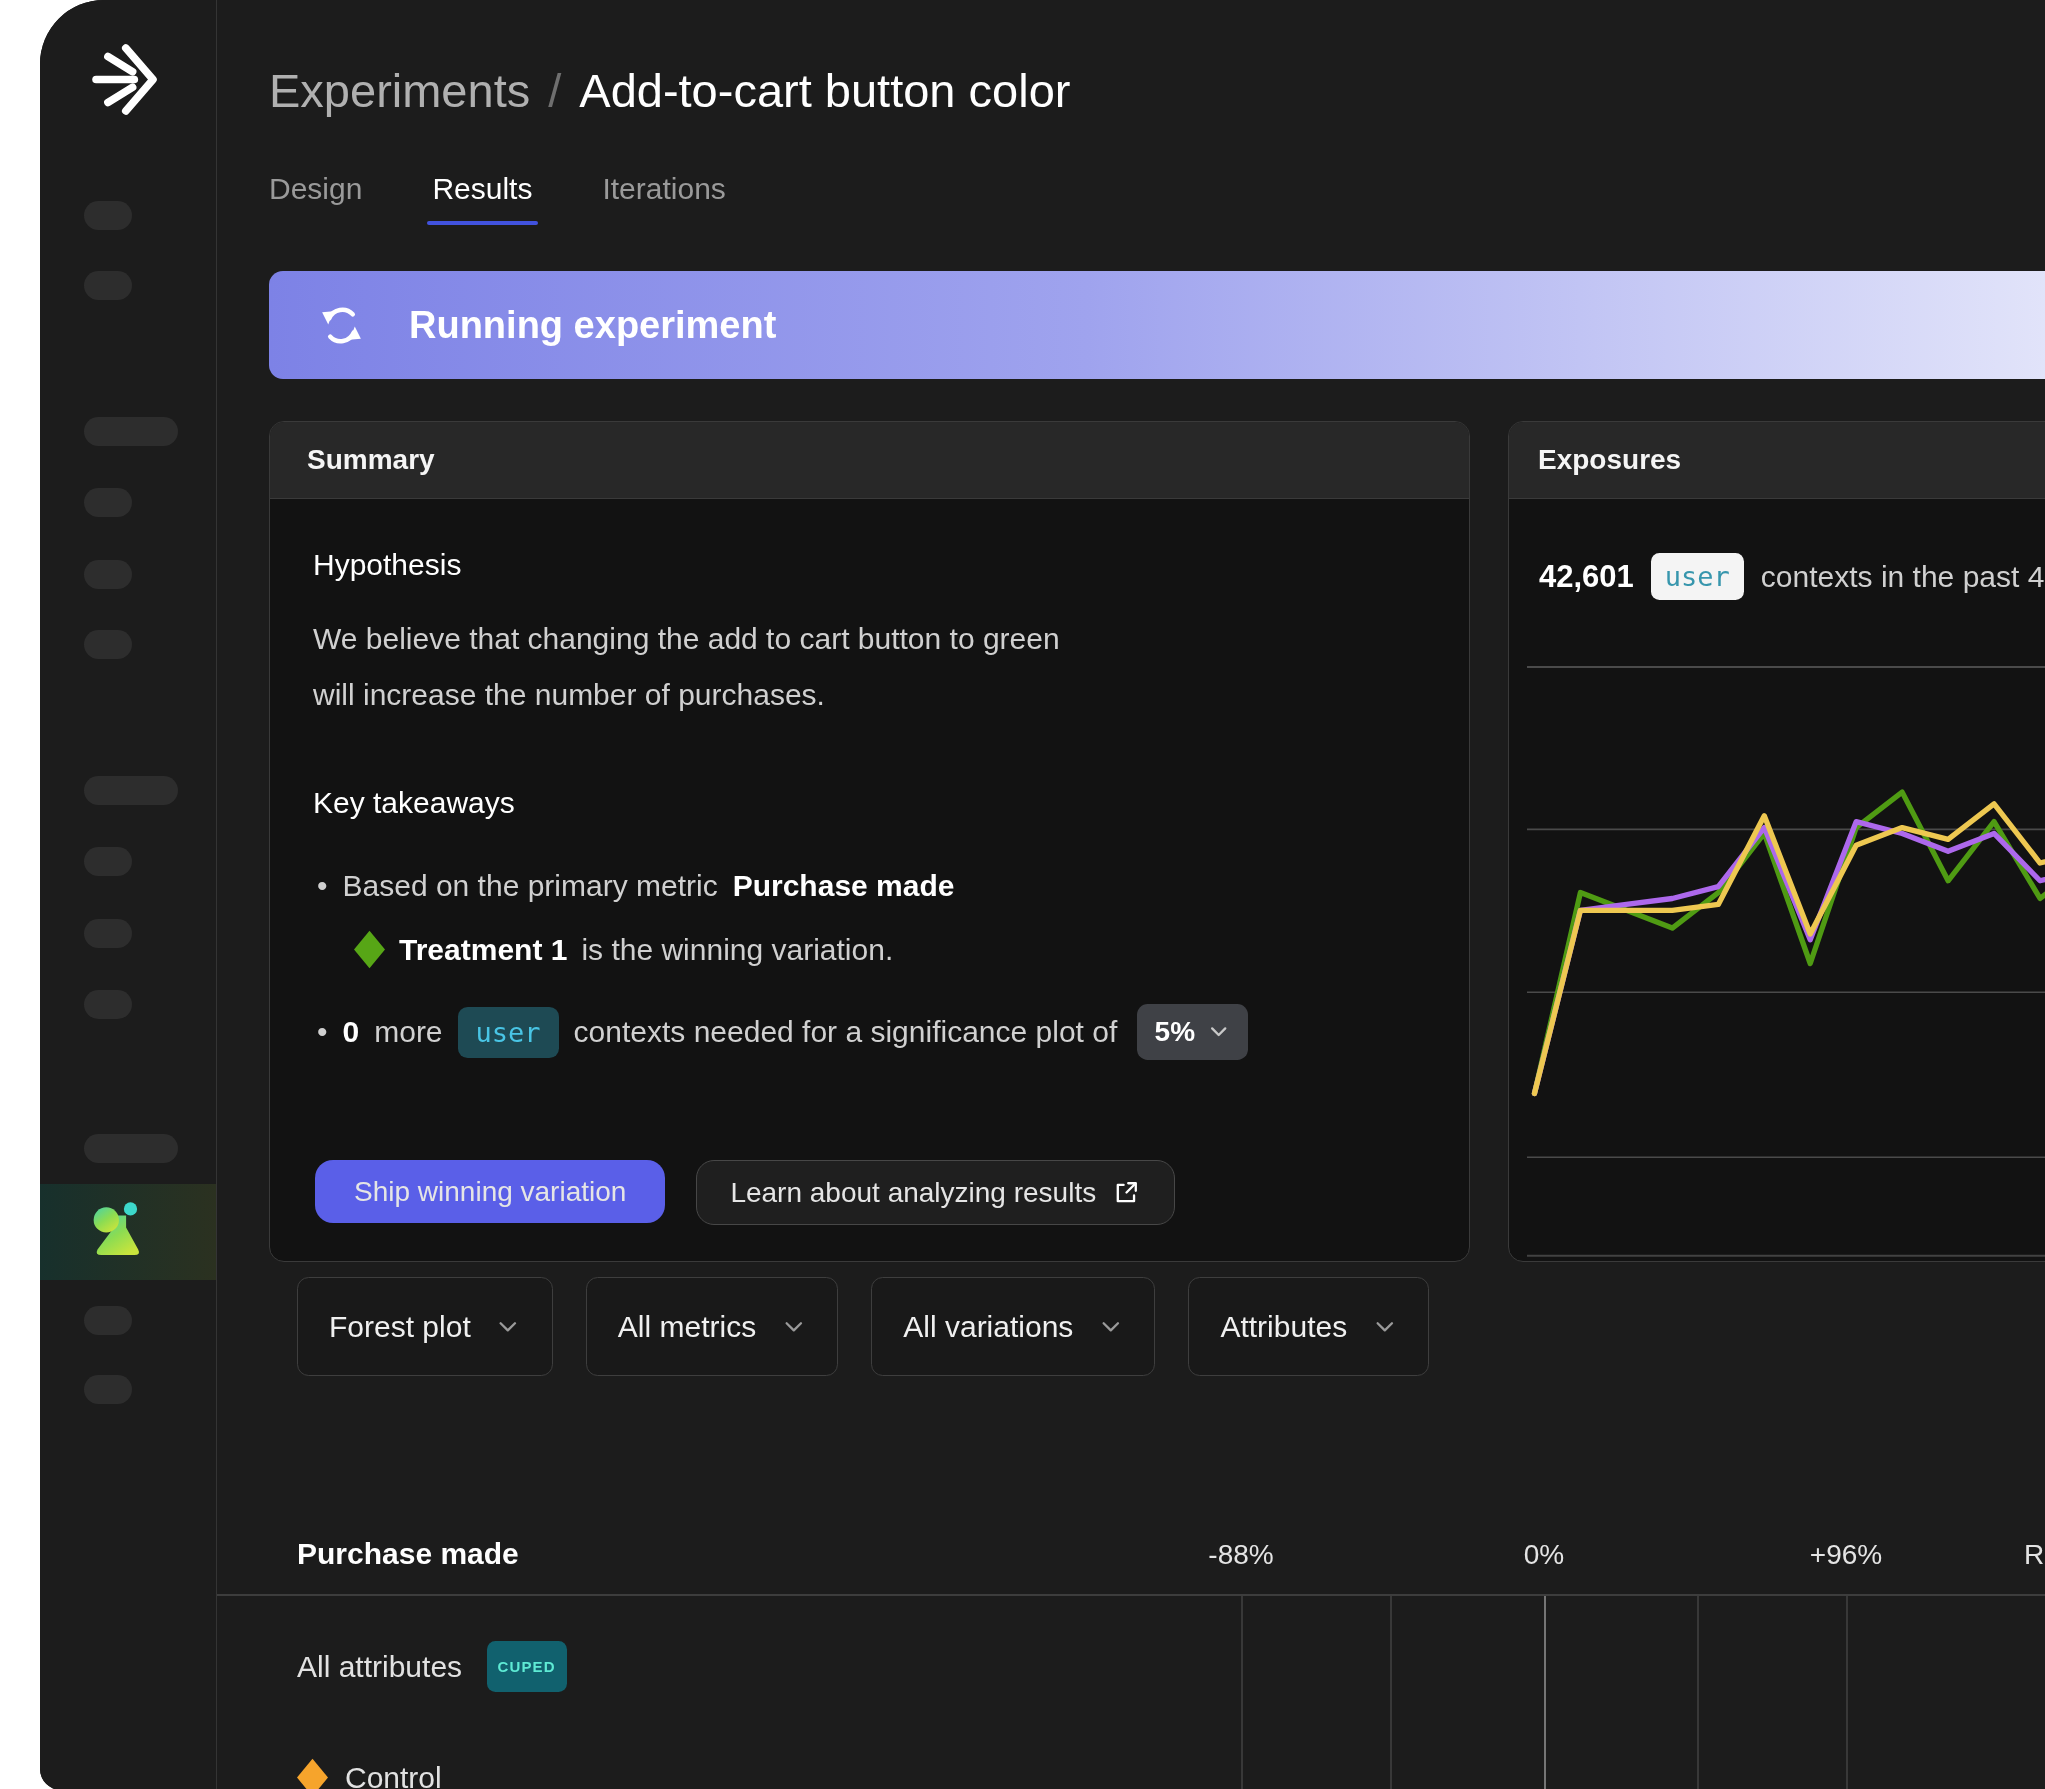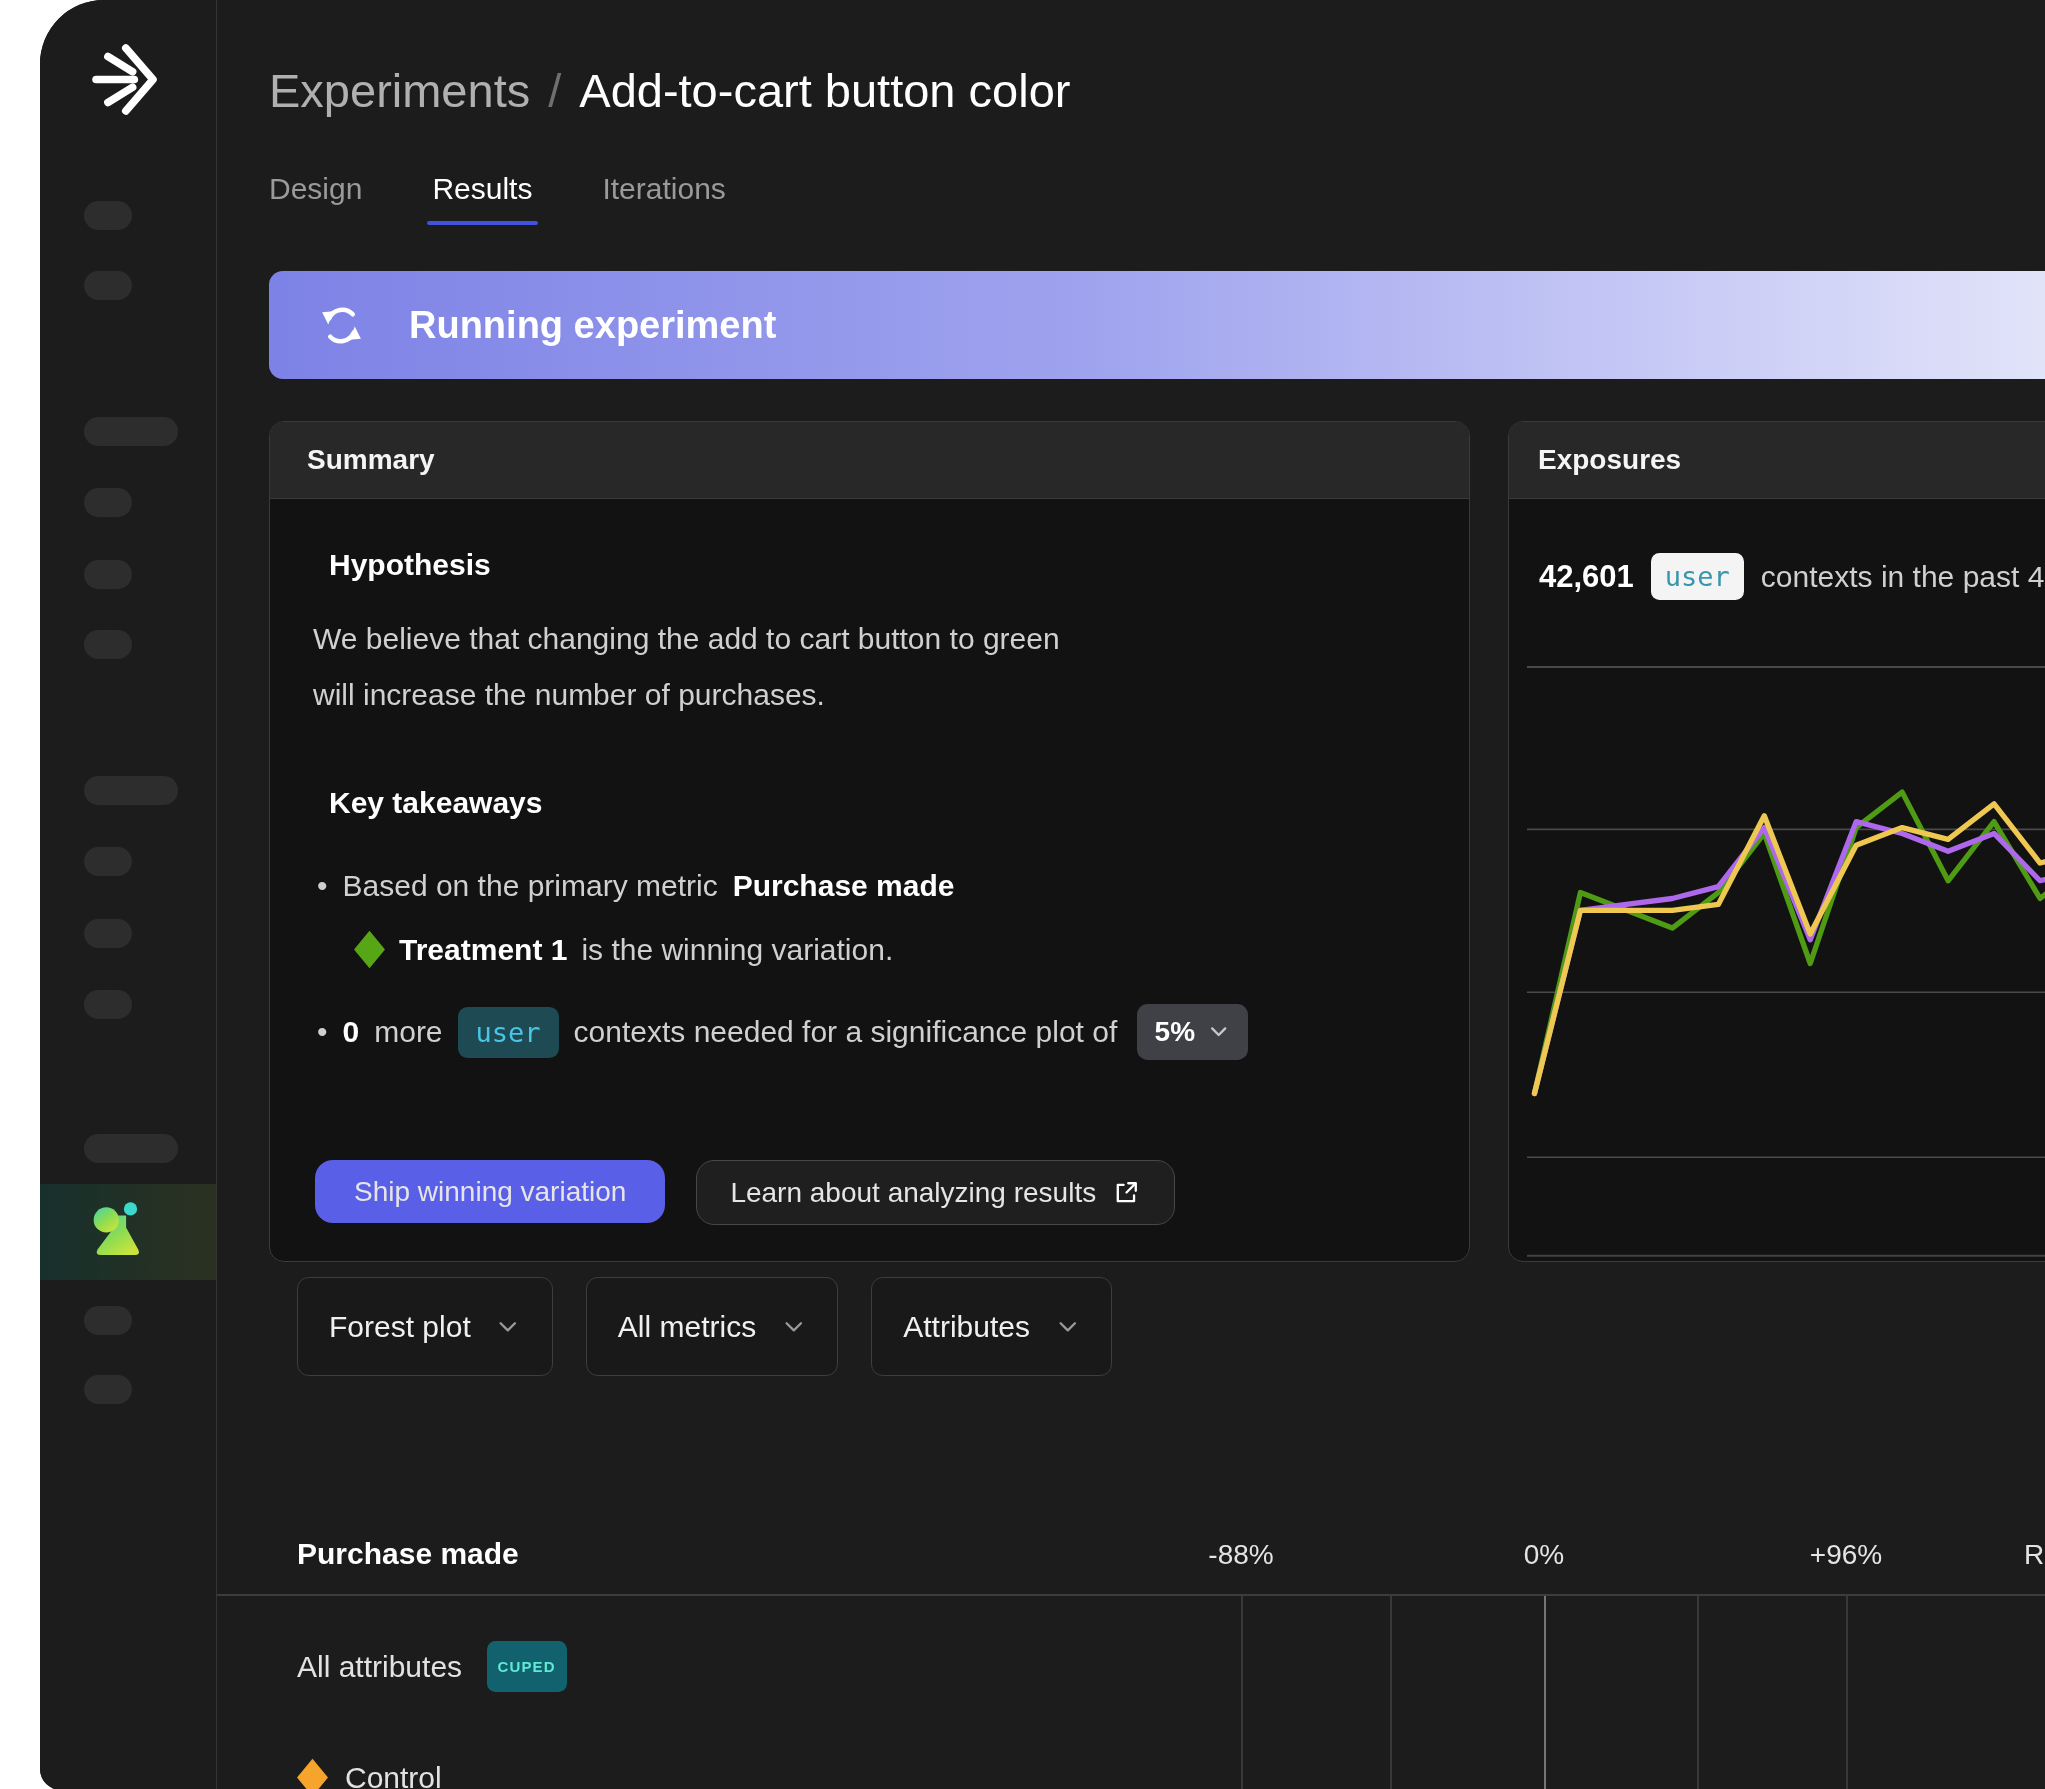--- a/index.html
+++ b/index.html
@@ -30,21 +30,21 @@
     display:flex;align-items:center;}
   .banner .sync{width:51px;height:51px;margin-left:47px;}
   .banner-label{margin-left:42px;font-size:38px;font-weight:600;color:#ffffff;}
   
   .card{position:absolute;background:#121212;border:1.1px solid #3a3a3a;border-radius:15px;overflow:hidden;}
   .card-header{height:76px;background:#282828;border-bottom:1.1px solid #3a3a3a;display:flex;align-items:center;}
   .card-header .card-title{font-size:28px;font-weight:600;color:#f5f5f5;}
   .summary-card{left:229px;top:421px;width:1199px;height:839px;}
   .summary-card .card-title{margin-left:37px;}
   .card-body{position:relative;}
-  .h3{position:absolute;left:59px;font-size:30px;font-weight:700;color:#ffffff;}
+  .h3{position:absolute;left:43px;font-size:30px;font-weight:400;color:#ffffff;}
   .para-line{position:absolute;left:43px;font-size:30px;color:#d0d0d0;white-space:nowrap;}
   .bullet-row{position:absolute;left:47px;display:flex;align-items:center;gap:15px;font-size:30px;color:#d0d0d0;white-space:nowrap;}
   .dot{color:#cfcfcf;}
   .bold-white{color:#ffffff;font-weight:700;}
   .winner-row{position:absolute;left:84px;display:flex;align-items:center;gap:14px;font-size:30px;color:#d0d0d0;white-space:nowrap;}
   .diamond{width:31px;height:39px;}
   .code-badge{display:inline-flex;align-items:center;justify-content:center;height:51px;padding:0 18px;border-radius:9.6px;
     background:#1e4a54;color:#49c5e5;font-family:"DejaVu Sans Mono", monospace;font-size:27px;}
   .sig-dropdown{display:inline-flex;align-items:center;gap:11.7px;height:56px;padding:0 18px;border-radius:10.7px;
     background:#3f4146;color:#ffffff;font-size:28px;font-weight:600;cursor:pointer;margin-left:4.3px;}
@@ -236,20 +236,26 @@
           <polyline points="22,36 50,64 78,36" stroke="#9a9a9a" stroke-width="9" fill="none" stroke-linecap="round" stroke-linejoin="round"></polyline>
         </svg>
     </div>
     <div class="filter-btn">
       <span>All metrics</span>
       <svg class="chev" viewBox="0 0 100 100">
           <polyline points="22,36 50,64 78,36" stroke="#9a9a9a" stroke-width="9" fill="none" stroke-linecap="round" stroke-linejoin="round"></polyline>
         </svg>
     </div>
     <div class="filter-btn">
+      <span>All variations</span>
+      <svg class="chev" viewBox="0 0 100 100">
+          <polyline points="22,36 50,64 78,36" stroke="#9a9a9a" stroke-width="9" fill="none" stroke-linecap="round" stroke-linejoin="round"></polyline>
+        </svg>
+    </div>
+    <div class="filter-btn">
       <span>Attributes</span>
       <svg class="chev" viewBox="0 0 100 100">
           <polyline points="22,36 50,64 78,36" stroke="#9a9a9a" stroke-width="9" fill="none" stroke-linecap="round" stroke-linejoin="round"></polyline>
         </svg>
     </div>
   </div>
 
   <div class="metric-title">Purchase made</div>
   <div class="axis-label" style="left:1201px">-88%</div>
   <div class="axis-label" style="left:1504px">0%</div>

